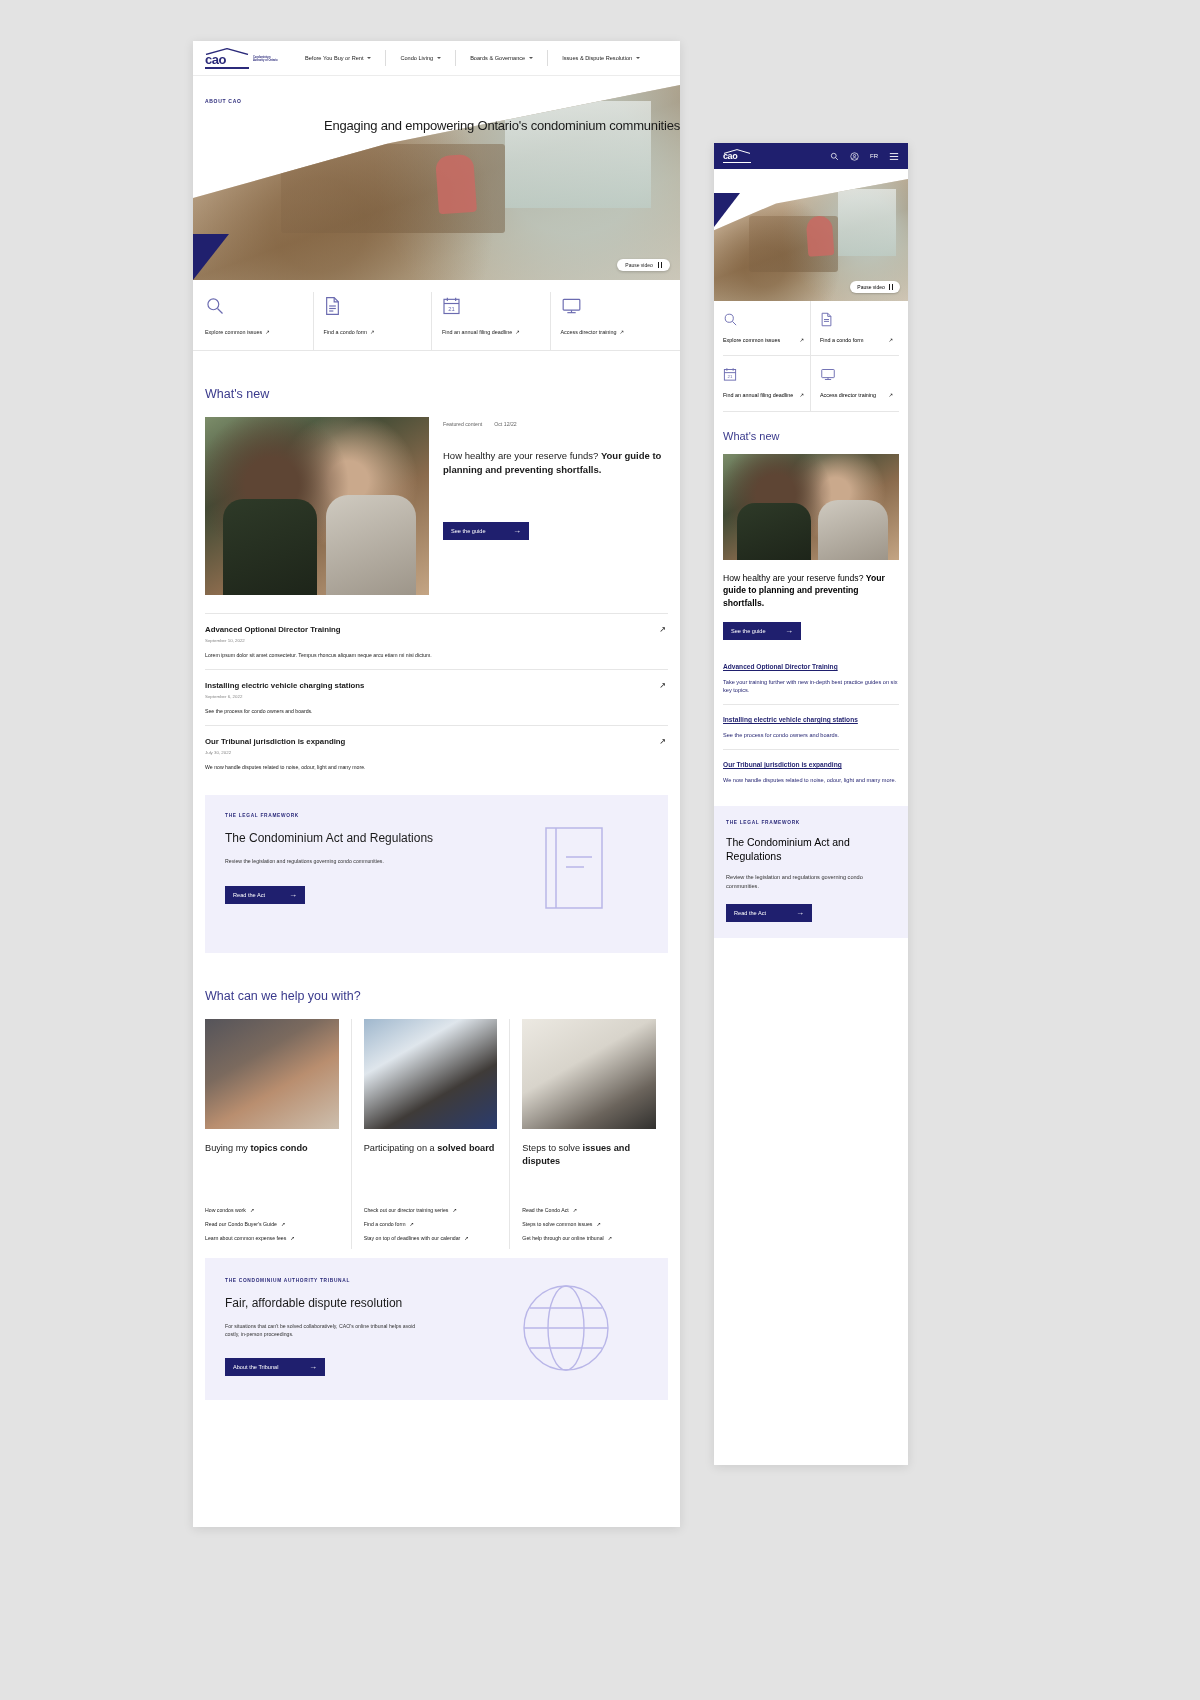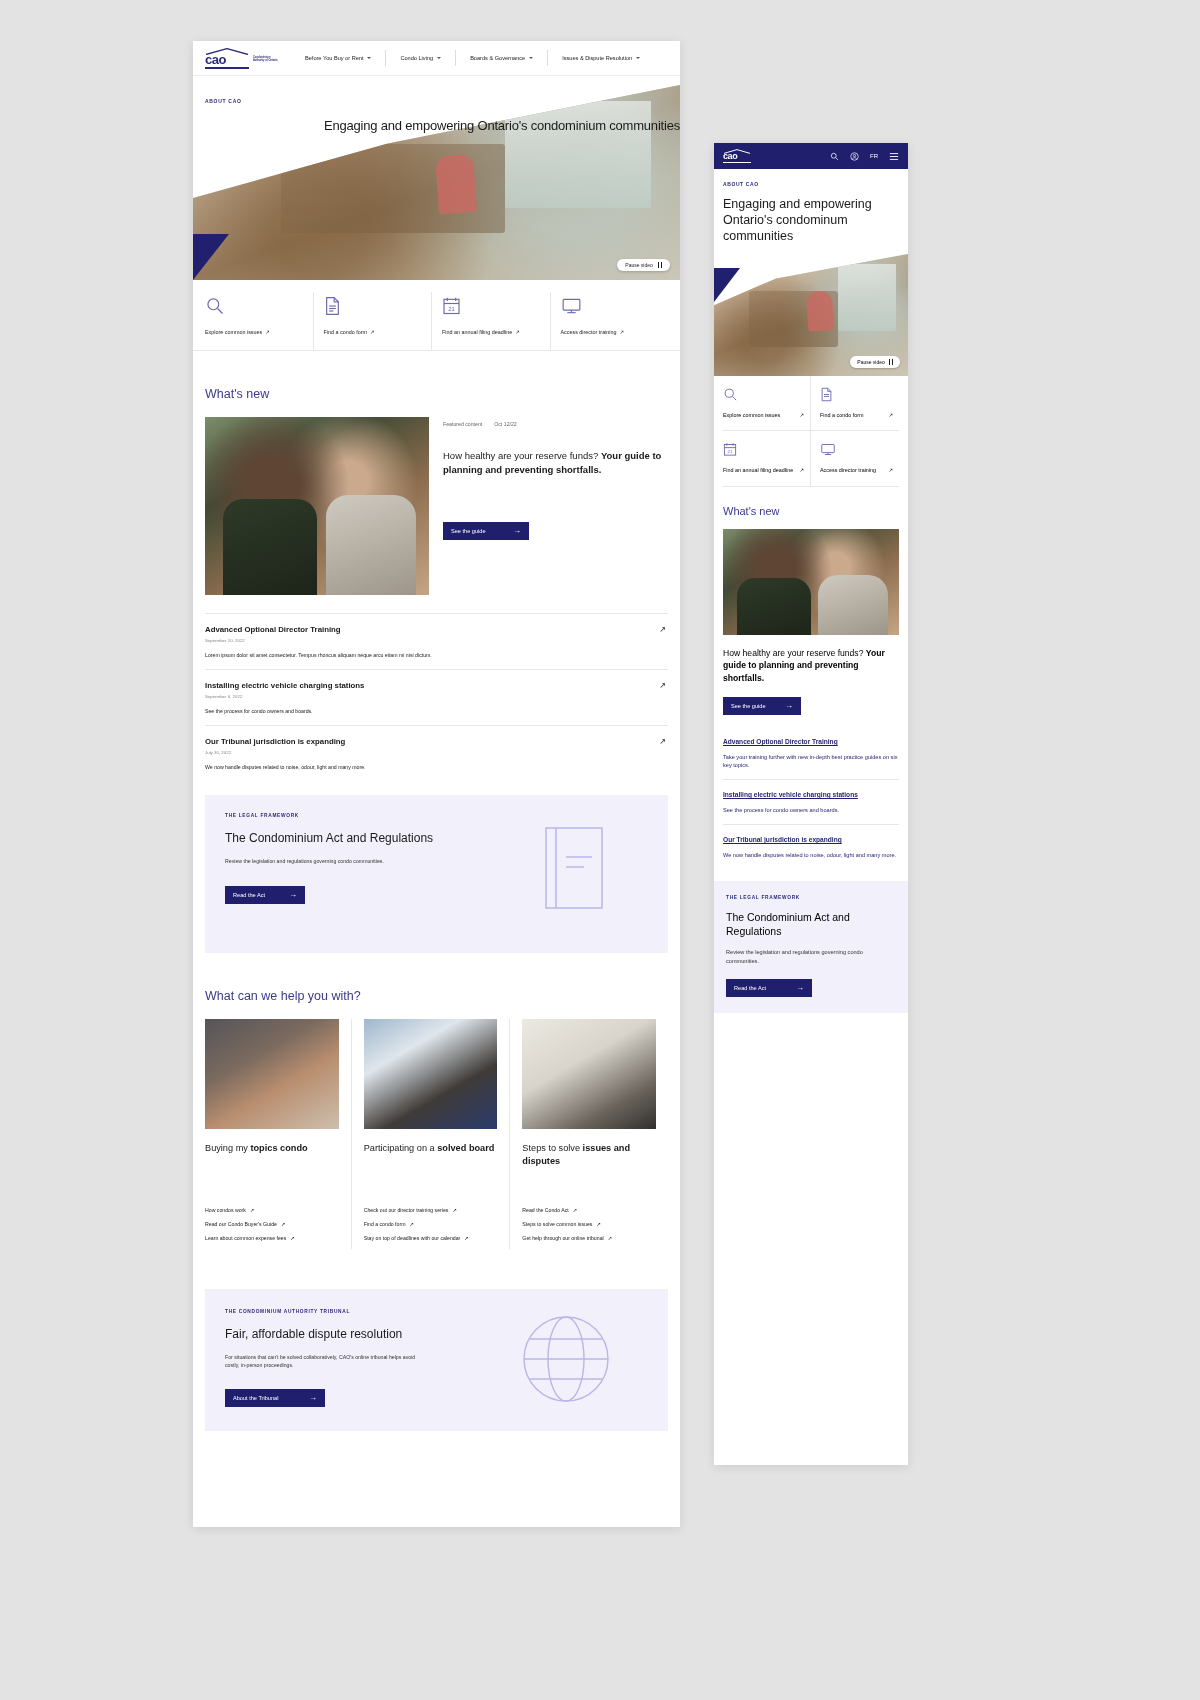--- a/index.html
+++ b/index.html
@@ -198,21 +198,21 @@
   .help-title { font-size:9.2px; line-height:13px; color:#1a1a1a; margin-top:13px; font-weight:400; }
   .help-title b { font-weight:700; }
   .help-links { margin-top:52px; }
   .help-link {
     font-size:5.2px; color:#1a1a1a; margin-bottom:8px;
     display:flex; gap:4px; align-items:baseline;
   }
 
   
   .tribunal-card {
-    background:#f1f0fb; margin-top:40px; margin-bottom:28px;
+    background:#f1f0fb; margin-top:9px; margin-bottom:28px;
     padding:20px 20px 24px 20px; position:relative; min-height:142px;
   }
   .globe { position:absolute; right:58px; top:26px; }
 
   
   .mobile-frame {
     position:absolute; left:714px; top:143px;
     width:194px; height:1322px; background:#fff;
     box-shadow:0 2px 10px rgba(0,0,0,0.10); overflow:hidden;
   }
@@ -586,24 +586,20 @@
       <span>
         <svg width="10" height="9" viewBox="0 0 24 20" stroke="#fff" stroke-width="2.2">
           <line x1="2" y1="3" x2="22" y2="3"></line>
             <line x1="2" y1="10" x2="22" y2="10"></line>
             <line x1="2" y1="17" x2="22" y2="17"></line>
         </svg>
       </span>
     </div>
   </div>
 
-  <div class="m-hero">
-    <div class="m-kicker">ABOUT CAO</div>
-    <div class="m-title">Engaging and empowering Ontario's condominum communities</div>
-  </div>
   <div class="m-media">
     <div class="hero-img"></div>
     <div class="hero-person" style="left:48%;top:30%;width:26px;height:40px;"></div>
     <div class="m-tri"></div>
     <div class="m-pause">
       <span>Pause video</span>
       <span class="pause-bars">
           <i></i>
           <i></i>
         </span>

